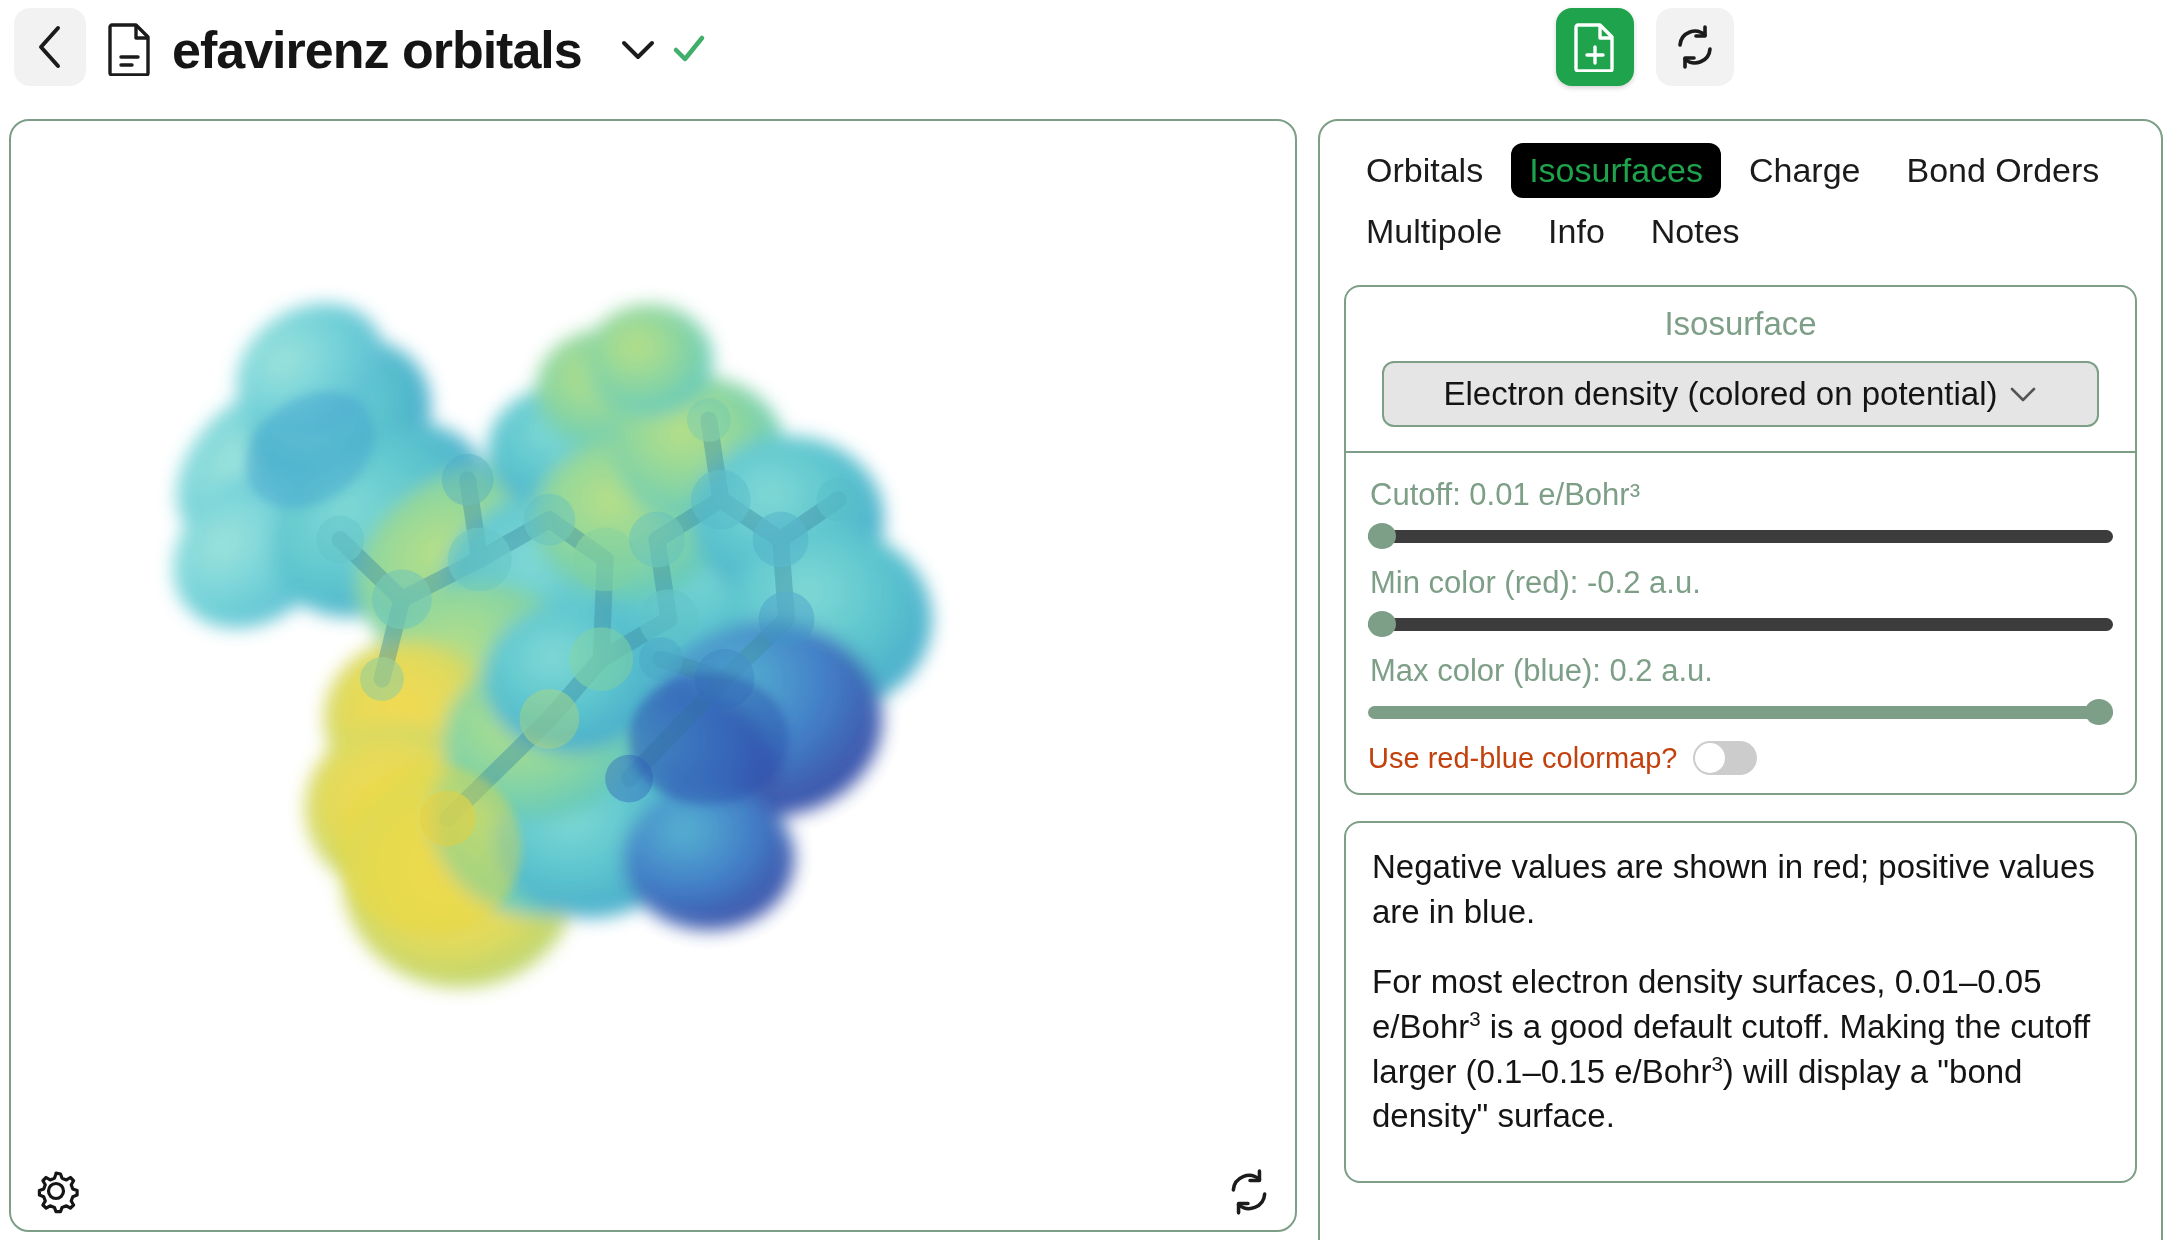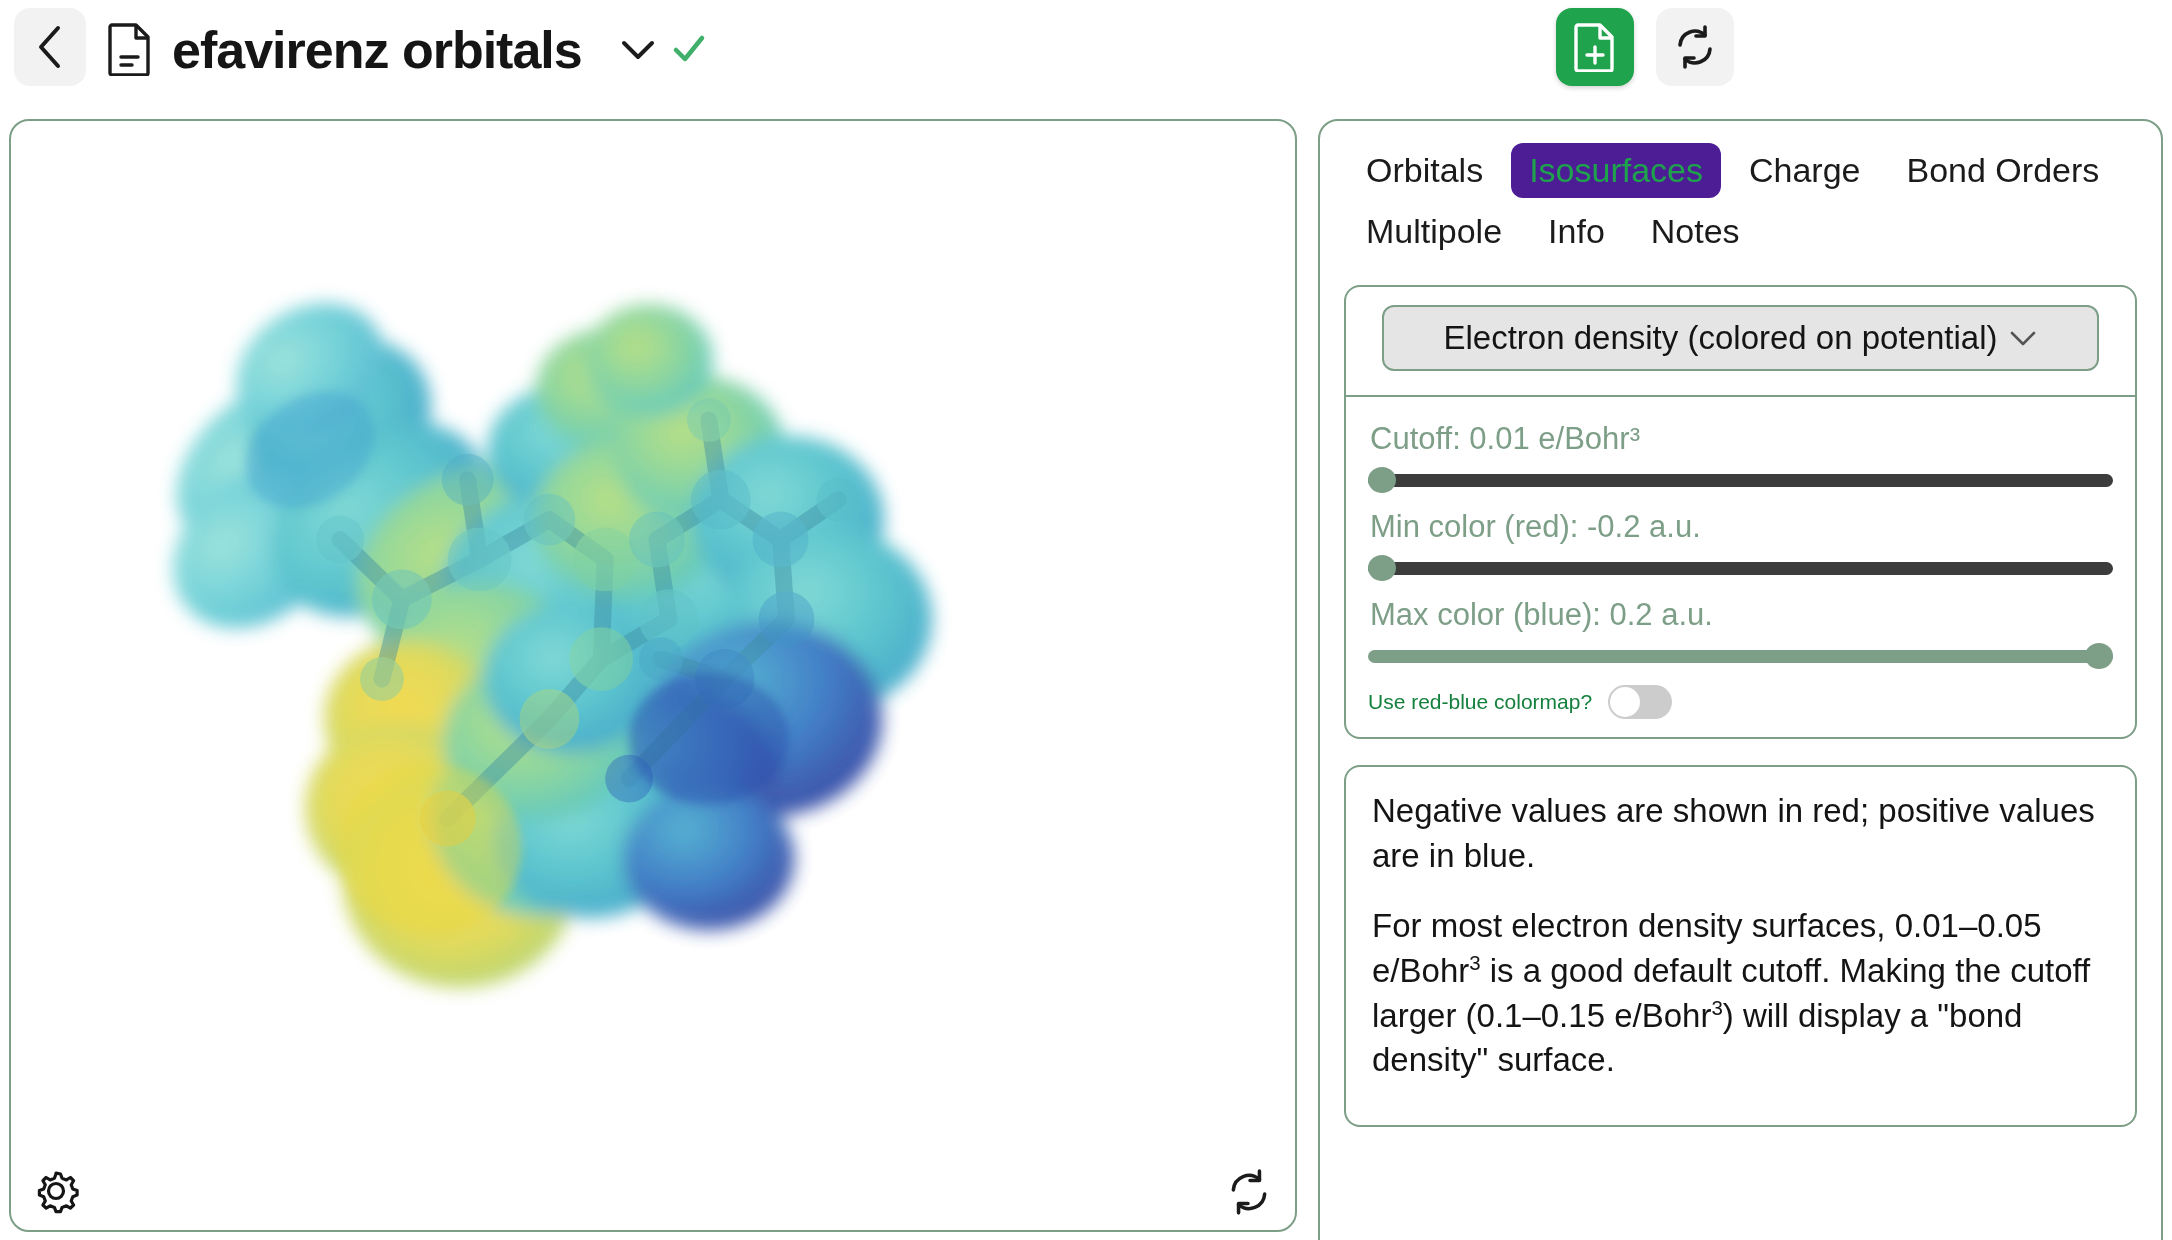--- a/index.html
+++ b/index.html
@@ -57,21 +57,21 @@
     position: absolute; left: 1318px; top: 119px;
     width: 845px; height: 1224px;
     border: 2px solid #7d9e87; border-radius: 20px;
     background: #ffffff; padding: 22px 24px;
   }
   .tabs { display: flex; flex-wrap: wrap; gap: 6px 10px; padding: 0 4px; }
   .tab {
     font-size: 34px; color: #1b1b1b; padding: 8px 18px;
     border-radius: 12px; cursor: pointer; white-space: nowrap;
   }
-  .tab.active { color: #1ea34c; background: #4c1d95; }
+  .tab.active { color: #1ea34c; background: #000000; }
 
   .card {
     border: 2px solid #7d9e87; border-radius: 16px;
     background: #fff; margin-top: 26px;
   }
   .card-sec { padding: 18px 22px; }
   .card-sec + .card-sec { border-top: 2px solid #7d9e87; }
 
   .iso-label {
     text-align: center; color: #7d9e87;
@@ -92,21 +92,21 @@
   }
   .track.filled { background: #7d9e87; }
   .thumb {
     position: absolute; top: 0; width: 28px; height: 26px;
     background: #7d9e87; border-radius: 50%;
   }
   .thumb.left  { left: 0; }
   .thumb.right { right: 0; }
 
   .toggle-row { display: flex; align-items: center; gap: 16px; margin-top: 6px; }
-  .toggle-text { color: #15803d; font-size: 21px; }
+  .toggle-text { color: #c2410c; font-size: 29px; }
   .toggle {
     width: 64px; height: 34px; border-radius: 17px;
     background: #cccccc; position: relative; cursor: pointer;
   }
   .toggle .knob {
     position: absolute; left: 2px; top: 2px;
     width: 30px; height: 30px; border-radius: 50%; background: #fff;
   }
 
   .info-card { padding: 22px 26px 42px 26px; }
@@ -304,20 +304,21 @@
     <div class="tab">Charge</div>
     <div class="tab">Bond Orders</div>
     <div class="tab">Multipole</div>
     <div class="tab">Info</div>
     <div class="tab">Notes</div>
   </div>
 
   <div class="card">
 
     <div class="card-sec">
+      <div class="iso-label">Isosurface</div>
       <div class="select">
         <span>Electron density (colored on potential)</span>
         <svg width="28" height="20" viewBox="0 0 28 20">
           <path d="M3 5 L14 16 L25 5" fill="none" stroke="#555" stroke-width="2.6" stroke-linecap="round" stroke-linejoin="round"></path>
         </svg>
       </div>
     </div>
 
     <div class="card-sec">
 

